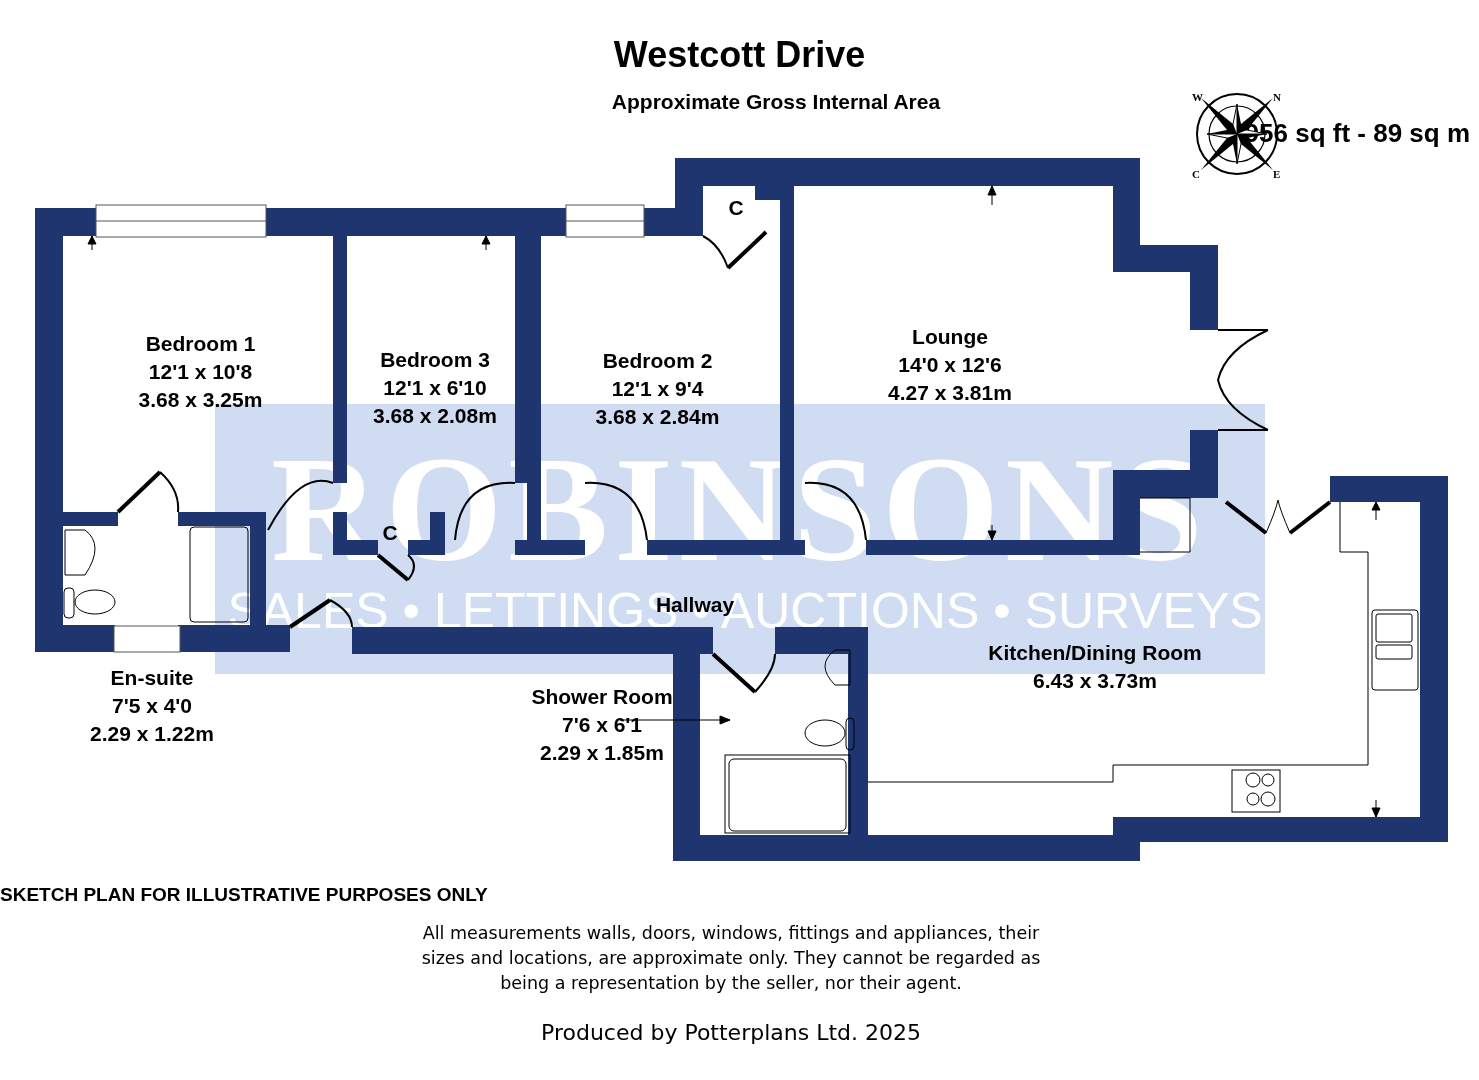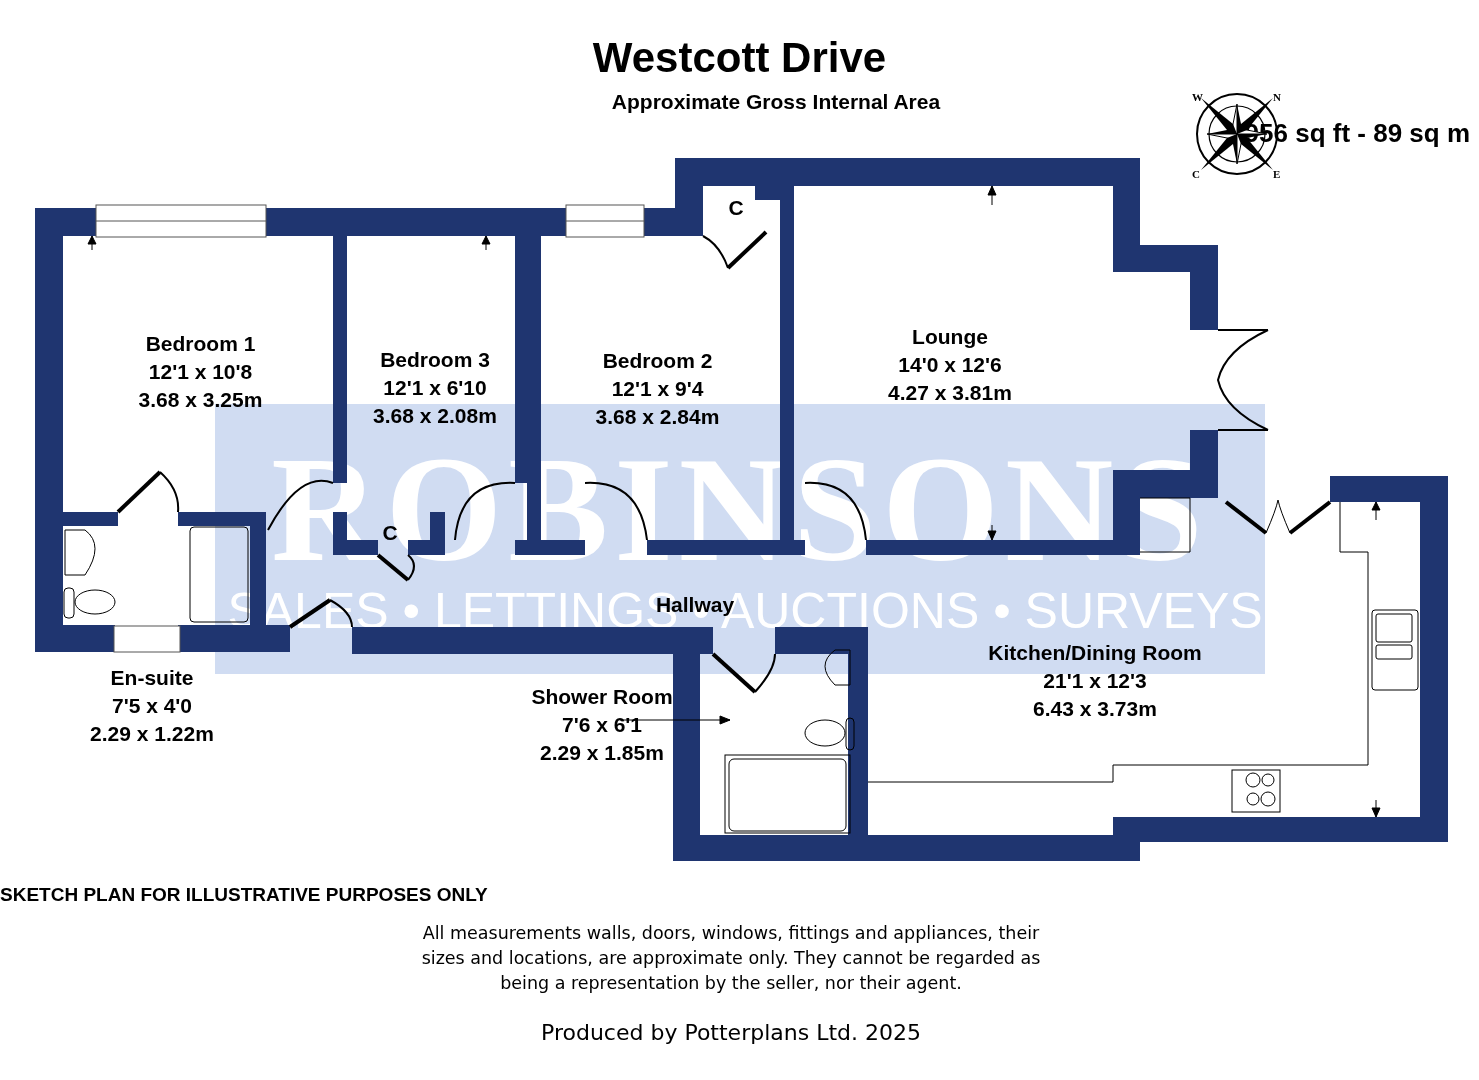--- a/index.html
+++ b/index.html
@@ -1,18 +1,18 @@
 <!DOCTYPE html>
 <html><head>
 <meta charset="utf-8">
 <style>
   html,body{margin:0;padding:0;background:#ffffff;}
   body{width:1479px;height:1080px;position:relative;overflow:hidden;font-family:"Liberation Sans",sans-serif;color:#000;}
   .abs{position:absolute;}
-  .title{left:0;width:1479px;top:34px;text-align:center;font-weight:bold;font-size:42px;}
+  .title{left:0;width:1479px;top:34px;text-align:center;font-weight:bold;font-size:36px;}
   .subtitle{left:0;width:1470px;top:90px;text-align:center;font-weight:bold;font-size:21px;margin-left:41px;}
   .area{left:0;width:1470px;top:118px;text-align:right;font-weight:bold;font-size:26px;}
   .label{position:absolute;text-align:center;font-weight:bold;font-size:21px;line-height:28px;white-space:nowrap;}
   .note-head{left:0;width:1462px;top:884px;text-align:left;font-weight:bold;font-size:19px;}
   .note-body{left:0;width:1462px;top:921px;text-align:center;font-size:19px;line-height:25px;font-family:"DejaVu Sans",sans-serif;font-size:17.5px;}
   .produced{left:0;width:1462px;top:1020px;text-align:center;font-family:"DejaVu Sans",sans-serif;font-size:22px;}
   svg{position:absolute;left:0;top:0;}
   .wm-text{font-family:"Liberation Serif",serif;font-weight:bold;}
 </style>
 </head>
@@ -202,21 +202,20 @@
   <div>7'5 x 4'0</div>
   <div>2.29 x 1.22m</div>
 </div>
 <div class="label" style="left:516px;top:683px;width:172px;">
   <div>Shower Room</div>
   <div>7'6 x 6'1</div>
   <div>2.29 x 1.85m</div>
 </div>
 <div class="label" style="left:960px;top:639px;width:270px;">
   <div>Kitchen/Dining Room</div>
-  <div>21'1 x 12'3</div>
   <div>6.43 x 3.73m</div>
 </div>
 <div class="label" style="left:640px;top:591px;width:110px;">
   <div>Hallway</div>
 </div>
 
 <div class="label" style="left:726px;top:194px;width:20px;">C</div>
 <div class="label" style="left:380px;top:519px;width:20px;">C</div>
 
 <div class="abs note-head">SKETCH PLAN FOR ILLUSTRATIVE PURPOSES ONLY</div>

